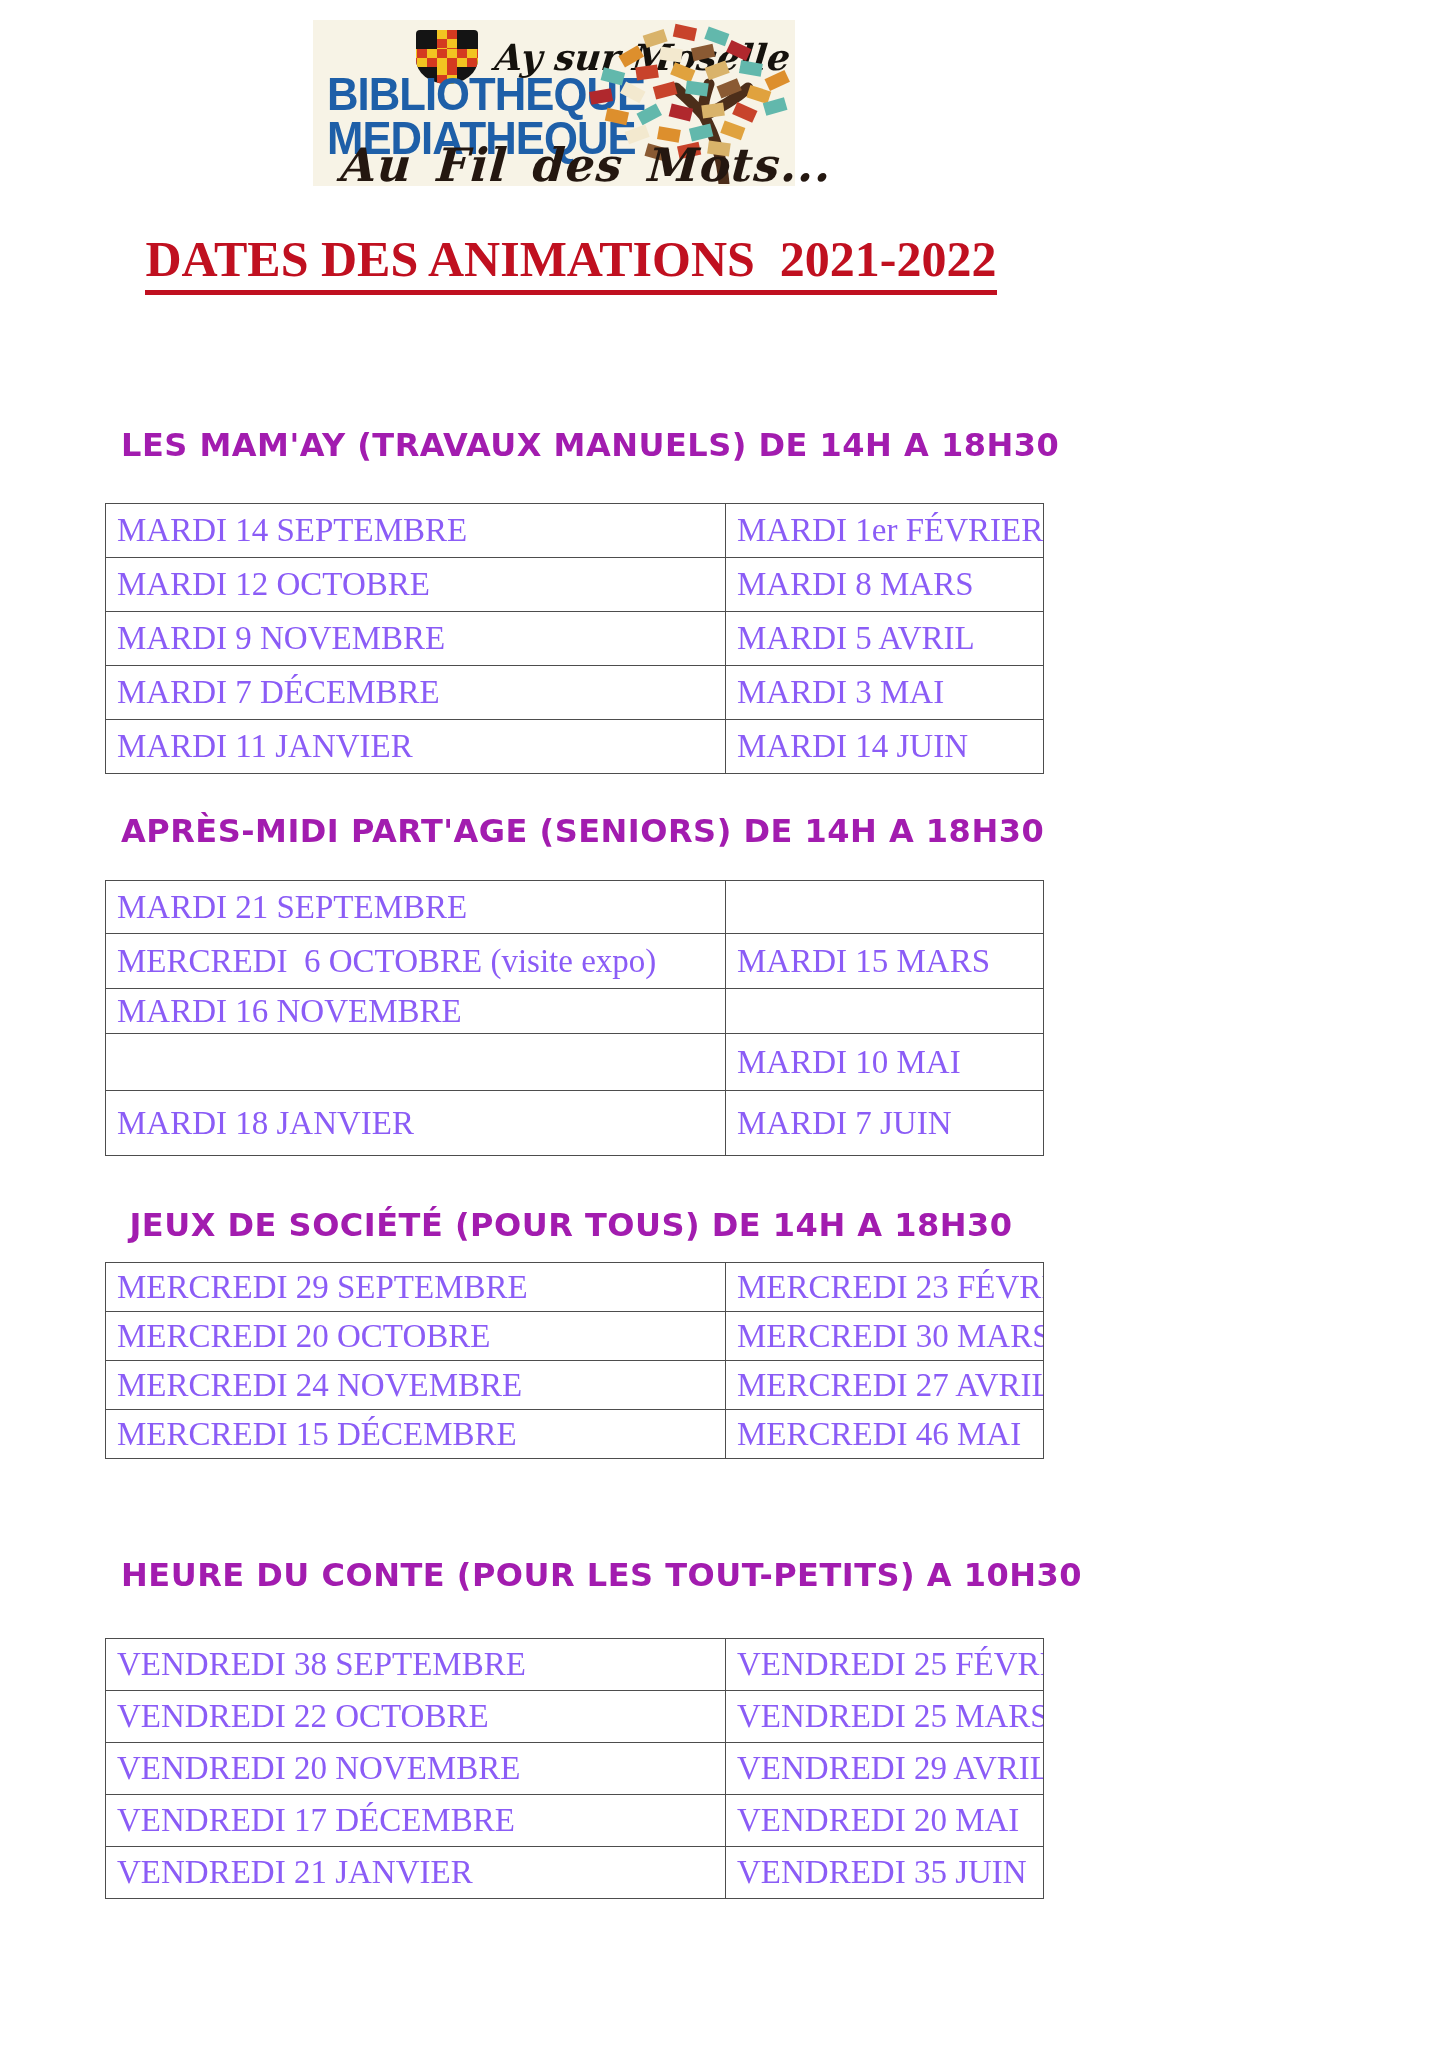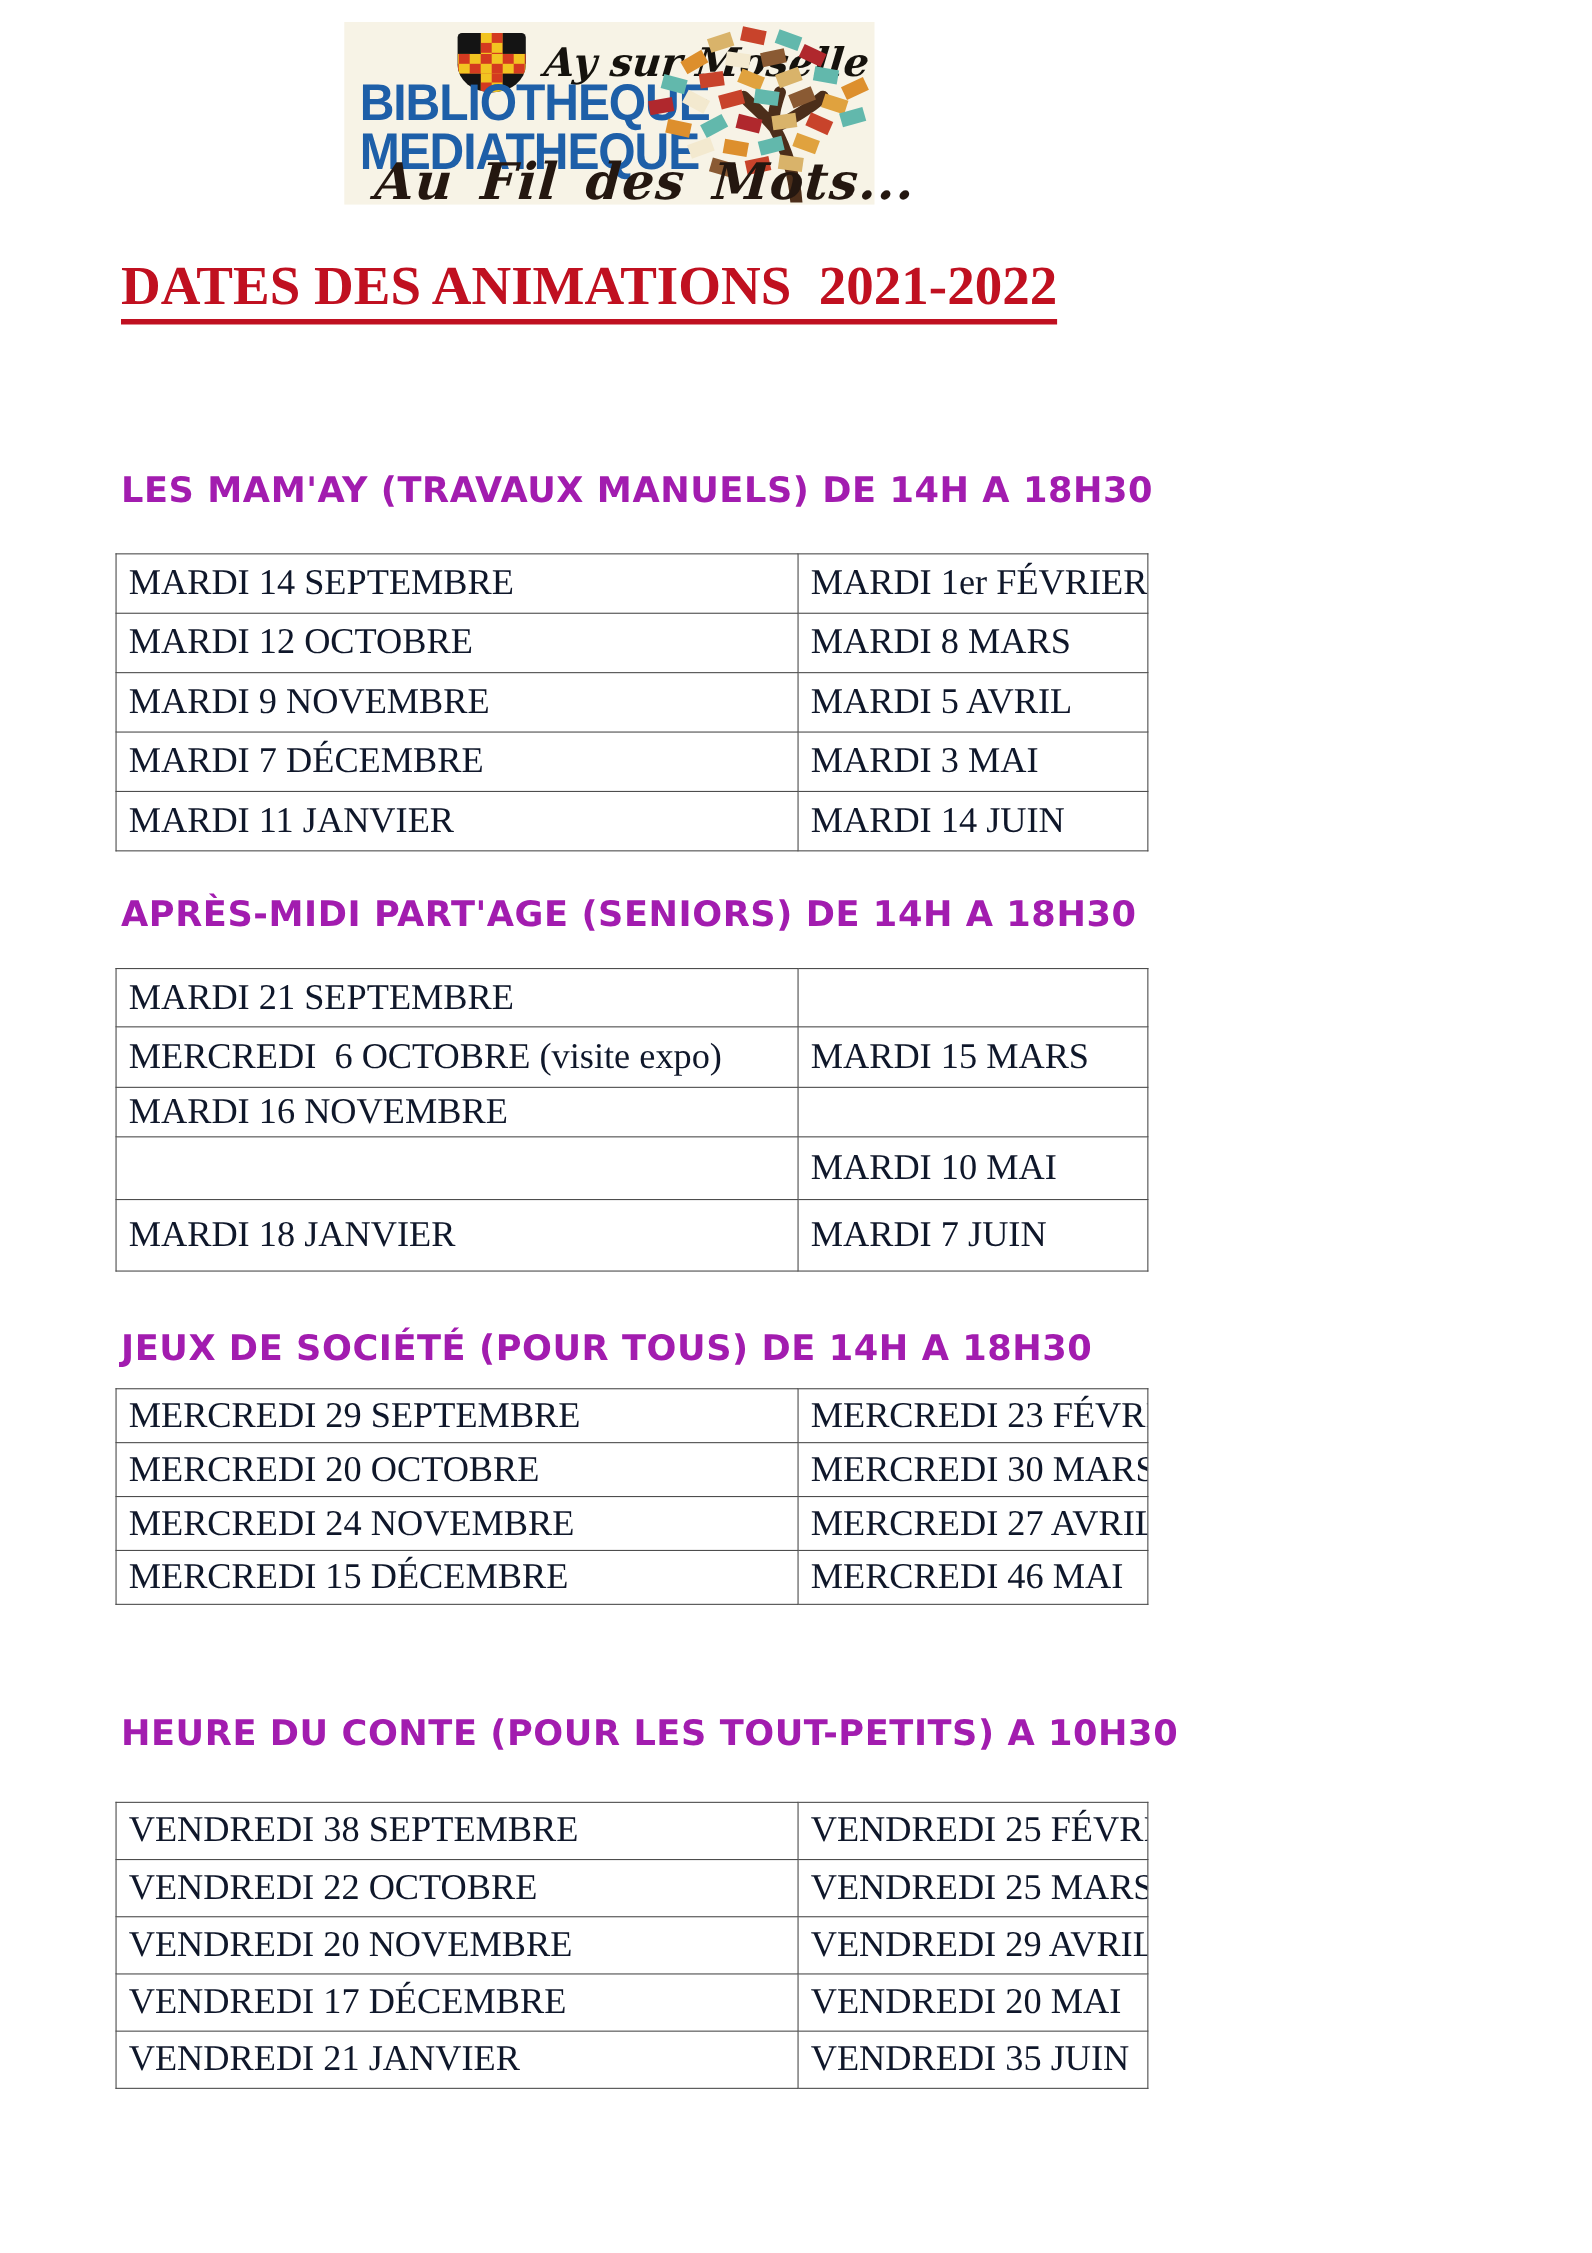--- a/index.html
+++ b/index.html
@@ -19,31 +19,31 @@
   .libname{position:absolute;left:14px;font-family:"Liberation Sans",sans-serif;font-weight:bold;
         font-size:45px;line-height:45px;color:#1e5fa8;letter-spacing:-1px;transform:scale(.97,1.04);transform-origin:left top;white-space:pre;}
   .lib1{top:50px;} .lib2{top:94px;}
   .tree{position:absolute;right:-2px;top:2px;}
   .tagline{position:absolute;left:28px;top:118px;z-index:3;font-family:"DejaVu Serif",serif;
         font-style:italic;font-weight:bold;font-size:46px;color:#241710;letter-spacing:1px;word-spacing:8px;
         transform:skewX(-4deg);white-space:pre;}
 
   
   .content{position:absolute;left:105px;top:0;width:938px;height:2048px;}
-  .centerline{position:absolute;left:5px;width:900px;}
+  .centerline{position:absolute;left:16px;width:900px;text-align:center;}
   .doc-title{top:230px;font-family:"Liberation Serif",serif;font-weight:bold;font-size:50px;}
   .doc-title span{white-space:pre;border-bottom:5px solid currentColor;padding-bottom:3px;}
   .sec-head{font-family:"DejaVu Sans",sans-serif;font-weight:bold;font-size:32px;color:#a21caf;
         letter-spacing:.5px;white-space:pre;}
   .h1{top:426px;} .h2{top:812px;} .h3{top:1206px;} .h4{top:1556px;}
 
   table.dates{position:absolute;left:0;width:938px;border-collapse:collapse;table-layout:fixed;}
   .t1{top:503px;} .t2{top:880px;} .t3{top:1262px;} .t4{top:1638px;}
   table.dates td{border:1px solid #4d4d4d;font-family:"Liberation Serif",serif;font-size:33px;
-        color:#0f172a;padding:0 0 0 11px;vertical-align:middle;white-space:pre;overflow:hidden;}
+        color:#8b5cf6;padding:0 0 0 11px;vertical-align:middle;white-space:pre;overflow:hidden;}
   col.c1{width:620px;} col.c2{width:318px;}
   .t1 tr{height:54px;}
   .t2 .r1{height:53px;} .t2 .r2{height:55px;} .t2 .r3{height:45px;} .t2 .r4{height:57px;} .t2 .r5{height:65px;}
   .t3 tr{height:49px;}
   .t4 tr{height:52px;}
 </style>
 </head>
 <body>
 
 <div id="page">

